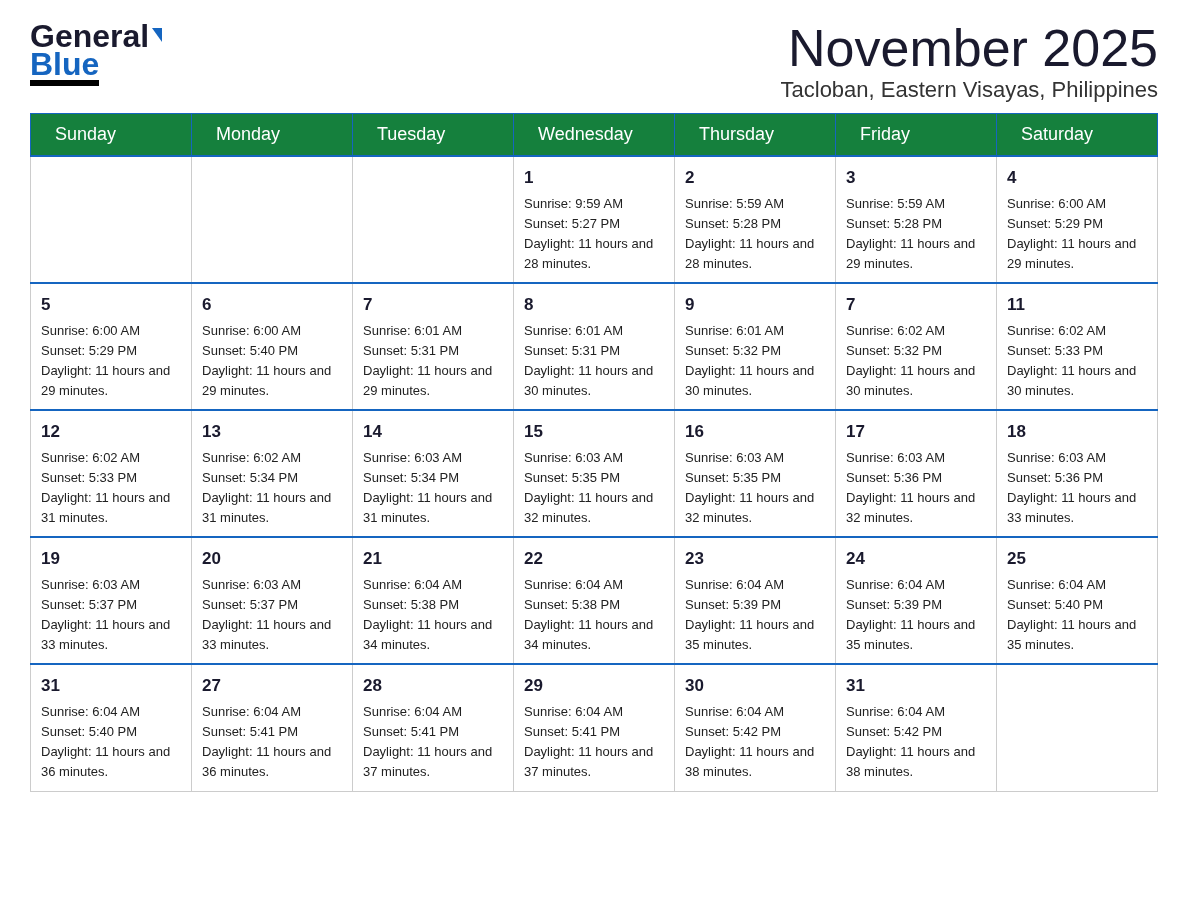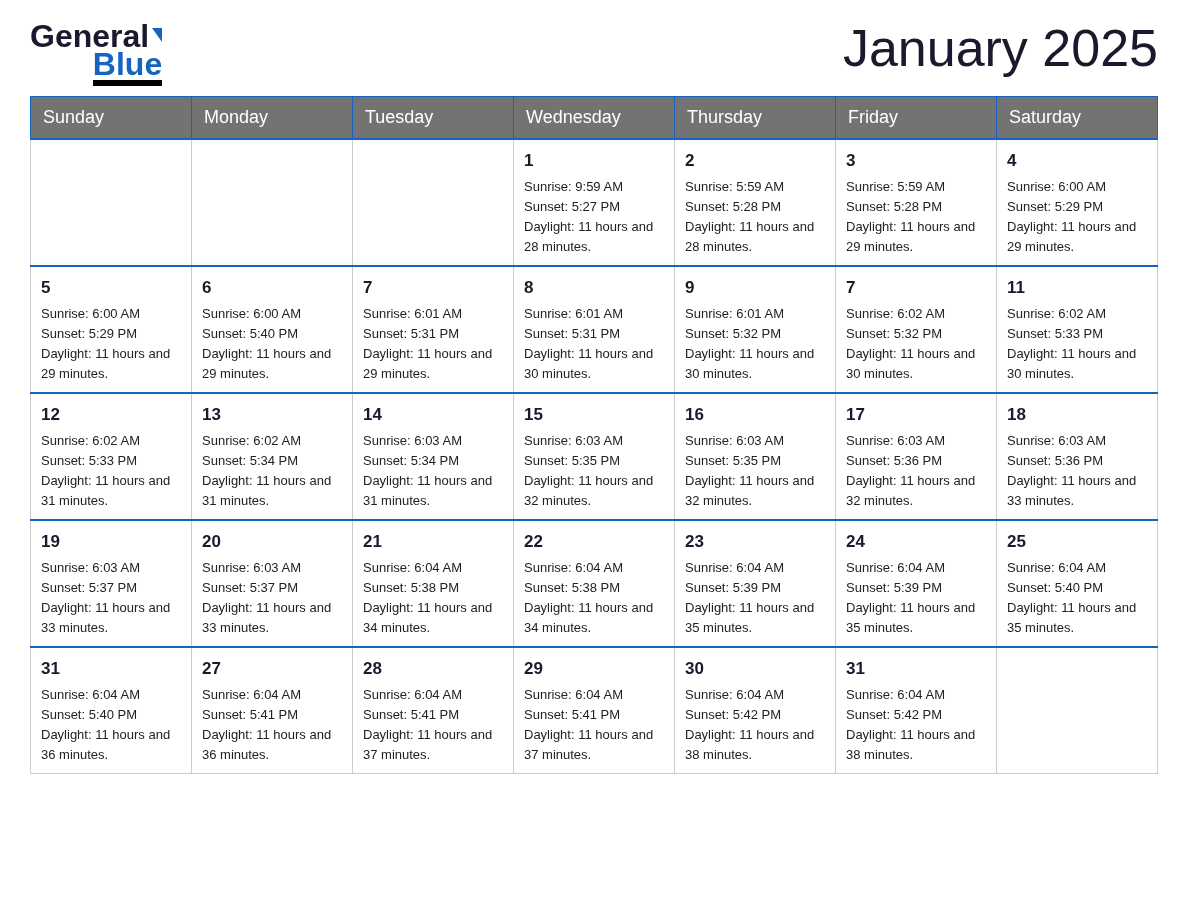--- a/index.html
+++ b/index.html
@@ -35,25 +35,25 @@
       font-size: 22px;
       color: #333;
       font-weight: normal;
     }
     .calendar {
       width: 100%;
       border-collapse: collapse;
       margin-top: 10px;
     }
     .calendar th {
-      background-color: #737373;
+      background-color: #15803d;
       color: #fff;
       font-size: 18px;
       font-weight: normal;
-      padding: 10px 12px;
+      padding: 10px 24px;
       text-align: left;
       border: 1px solid #1565c0;
     }
     .calendar td {
       width: calc(100% / 7);
       vertical-align: top;
       padding: 8px 10px;
       border: 1px solid #ccc;
       font-size: 13.5px;
       line-height: 1.5;
@@ -77,31 +77,32 @@
     .row-top td {
       border-top: 2.5px solid #1565c0;
     }
   </style>
 </head>
 <body>
 
 <div class="header">
   <div class="logo">
     <div style="display:flex; align-items:flex-end; line-height:1;">
-      <div style="display:flex; flex-direction:column; align-items:flex-end;">
+      <div style="display:flex; flex-direction:column; align-items:flex-start;">
         <div style="display:flex; align-items:center;">
           <span style="font-size:32px; font-weight:bold; color:#1a1a2e;">General</span>
           <span style="display:inline-block; width:0; height:0; border-left:10px solid transparent; border-right:0; border-top:14px solid #1565c0; margin-left:3px; margin-bottom:2px;"></span>
         </div>
         <span style="font-size:32px; font-weight:bold; color:#1565c0; margin-top:-4px; border-bottom: 6px solid #000000; display:block;">Blue</span>
       </div>
     </div>
   </div>
   <div class="title-block">
-    <div class="month-title">January 2025</div>
+    <div class="month-title">November 2025</div>
+    <div class="location-title">Tacloban, Eastern Visayas, Philippines</div>
   </div>
 </div>
 
 <table class="calendar">
   <thead>
     <tr>
     <th>Sunday</th>
         <th>Monday</th>
         <th>Tuesday</th>
         <th>Wednesday</th>

